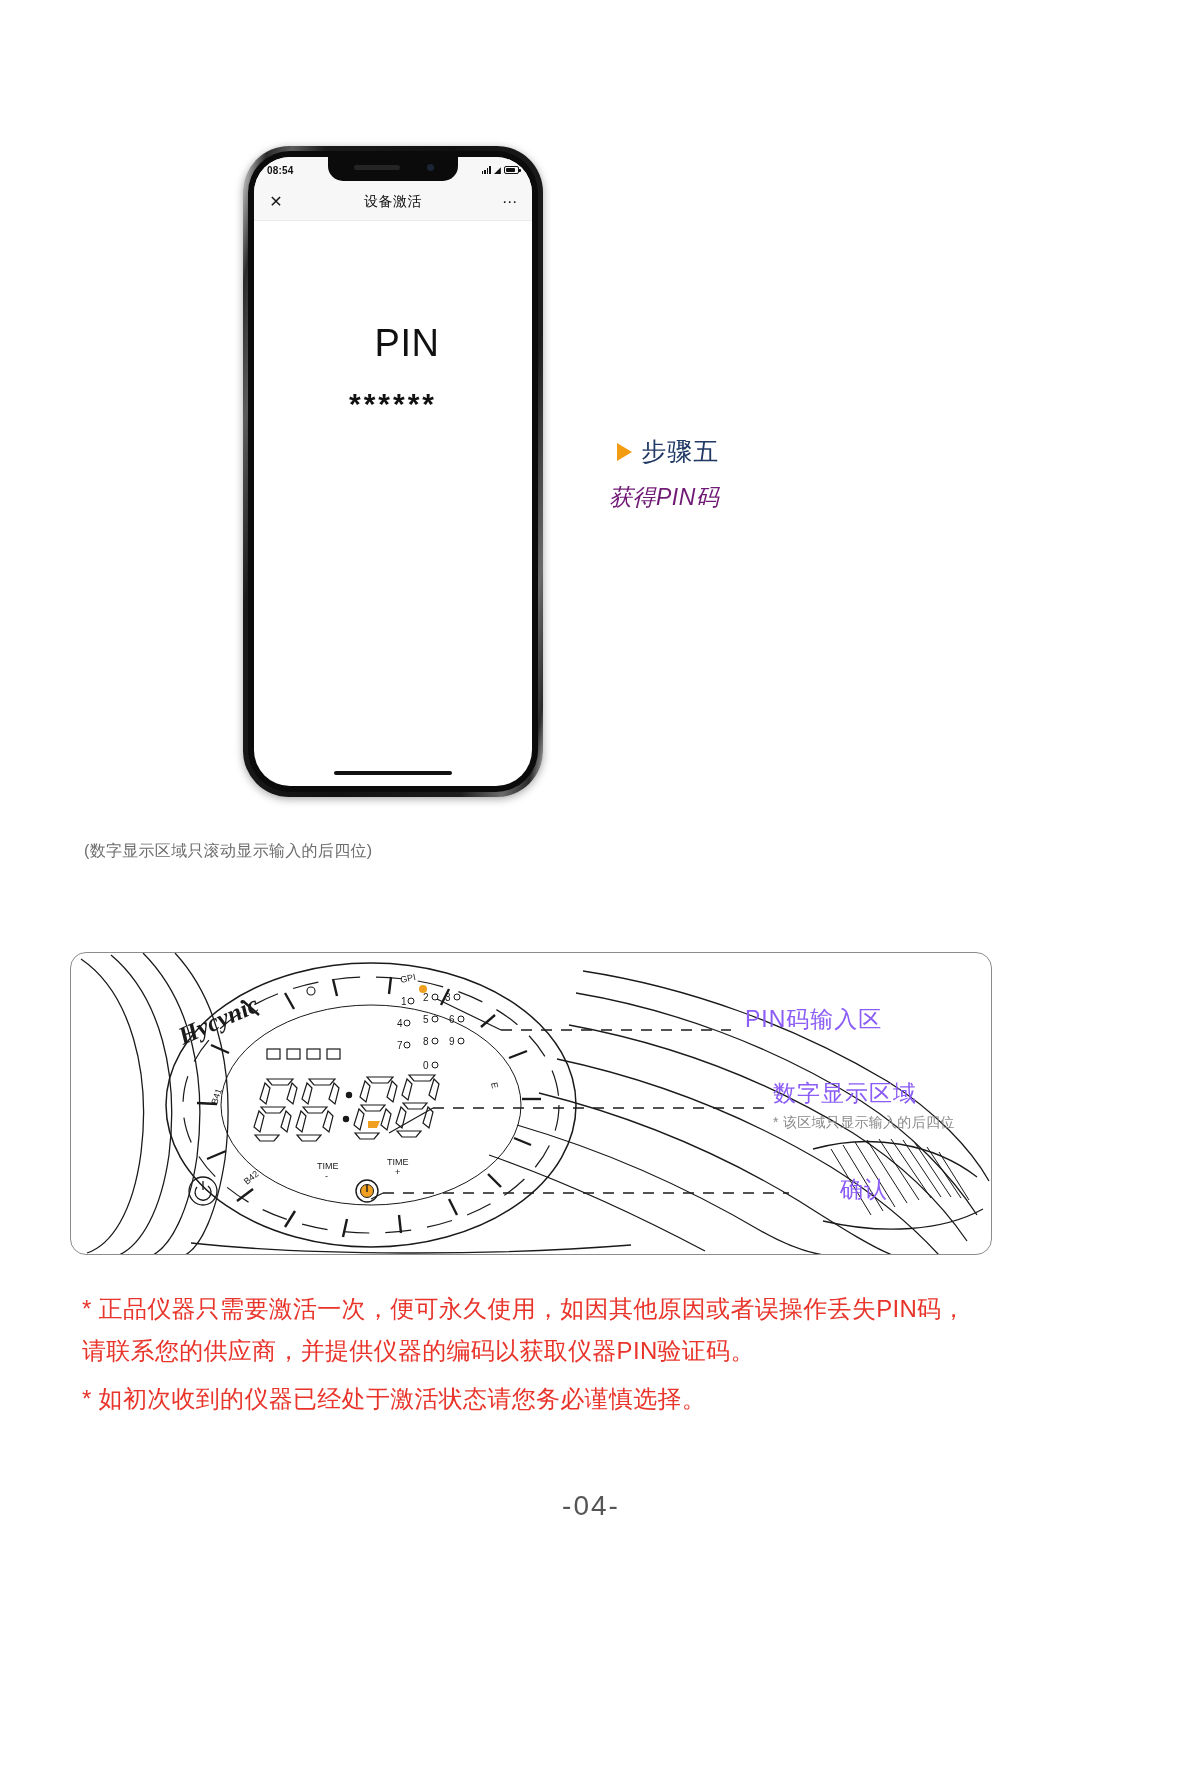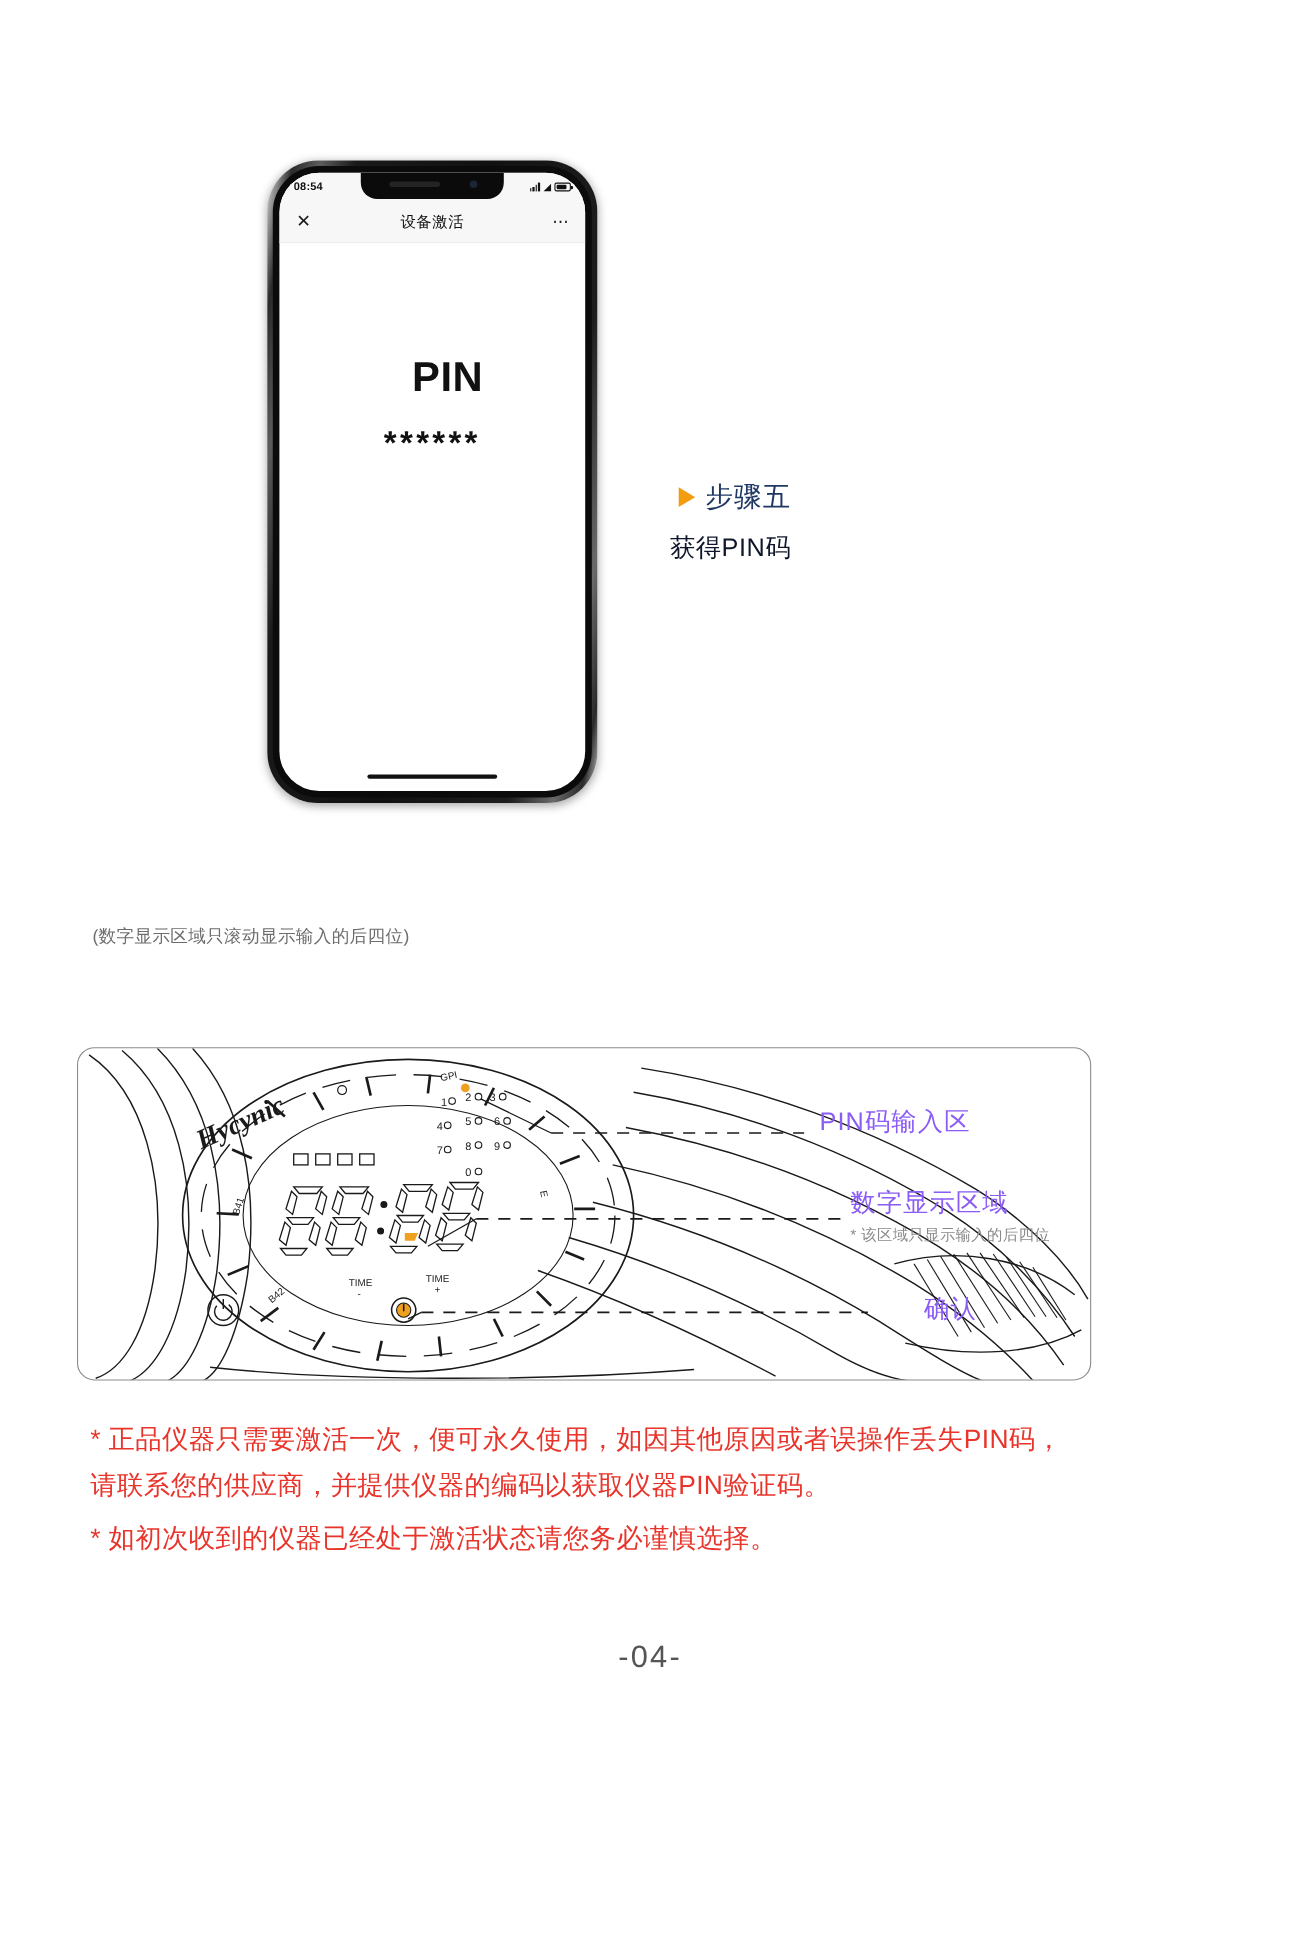--- a/index.html
+++ b/index.html
@@ -5,21 +5,21 @@
   * { box-sizing: border-box; margin: 0; padding: 0; }
   html, body {
     width: 1182px; height: 1773px;
     background: #ffffff;
     font-family: "Liberation Sans", "DejaVu Sans", sans-serif;
     overflow: hidden;
   }
   .page { position: relative; width: 1182px; height: 1773px; background: #fff; }
 
   
-  .phone-wrap { position: absolute; left: 243px; top: 146px; width: 300px; height: 584px; }
+  .phone-wrap { position: absolute; left: 243px; top: 146px; width: 300px; height: 651px; }
   .phone-outer {
     position: absolute; inset: 0;
     border-radius: 46px;
     background: linear-gradient(100deg,#ececec 0%,#2b2b2b 6%,#5c5c5c 12%,#1a1a1a 20%,
                 #111 50%,#1d1d1d 80%,#6a6a6a 90%,#2a2a2a 96%,#d8d8d8 100%);
     box-shadow: 0 2px 9px rgba(0,0,0,.35);
   }
   .phone-mid {
     position: absolute; left: 5px; top: 5px; right: 5px; bottom: 5px;
     border-radius: 42px; background: #0b0b0b;
@@ -60,37 +60,37 @@
   .nav-bar {
     position: absolute; top: 26px; left: 0; right: 0; height: 38px;
     background: #f7f7f7; display: flex; align-items: center; z-index: 3;
     border-bottom: 1px solid #ececec;
   }
   .nav-close { width: 44px; text-align: center; font-size: 16px; color: #1a1a1a; line-height: 1; }
   .nav-title { flex: 1; text-align: center; font-size: 14px; color: #111; letter-spacing: .5px; }
   .nav-more { width: 44px; text-align: center; font-size: 15px; color: #1a1a1a; letter-spacing: 1px; line-height: 1; }
 
   .pin-area { position: absolute; left: 0; right: 0; top: 165px; text-align: center; }
-  .pin-title { font-size: 38px; font-weight: bold; color: #111; letter-spacing: .5px; padding-left: 28px; }
+  .pin-title { font-size: 38px; font-weight: normal; color: #111; letter-spacing: .5px; padding-left: 28px; }
   .pin-code { margin-top: 22px; font-size: 30px; font-weight: bold; color: #111; letter-spacing: 3px; }
 
   .home-ind {
     position: absolute; bottom: 11px; left: 50%; transform: translateX(-50%);
     width: 118px; height: 4px; border-radius: 3px; background: #111;
   }
 
   
   .step { position: absolute; }
   .step-head { display: flex; align-items: center; gap: 9px; justify-content: flex-end; }
   .tri {
     width: 0; height: 0; border-left: 15px solid #F39C12;
     border-top: 9px solid transparent; border-bottom: 9px solid transparent;
   }
   .step-title { font-size: 25px; color: #1F3864; letter-spacing: 1px; }
-  .step-sub { font-size: 23px; color: #0f172a; letter-spacing: .5px; }
+  .step-sub { font-size: 23px; color: #701a75; letter-spacing: .5px; font-style: italic; }
   .step-note { font-size: 16px; color: #6d6d6d; letter-spacing: .3px; }
 
   #step-five { left: 585px; top: 435px; }
   #step-five .step-sub { margin-top: 14px; margin-left: 24px; }
   #step-six { left: 62px; top: 833px; }
   #step-six .step-sub { margin-top: 13px; margin-left: 22px; }
   #step-six .step-note { margin-top: 8px; margin-left: 22px; }
 
   
   .diagram {

